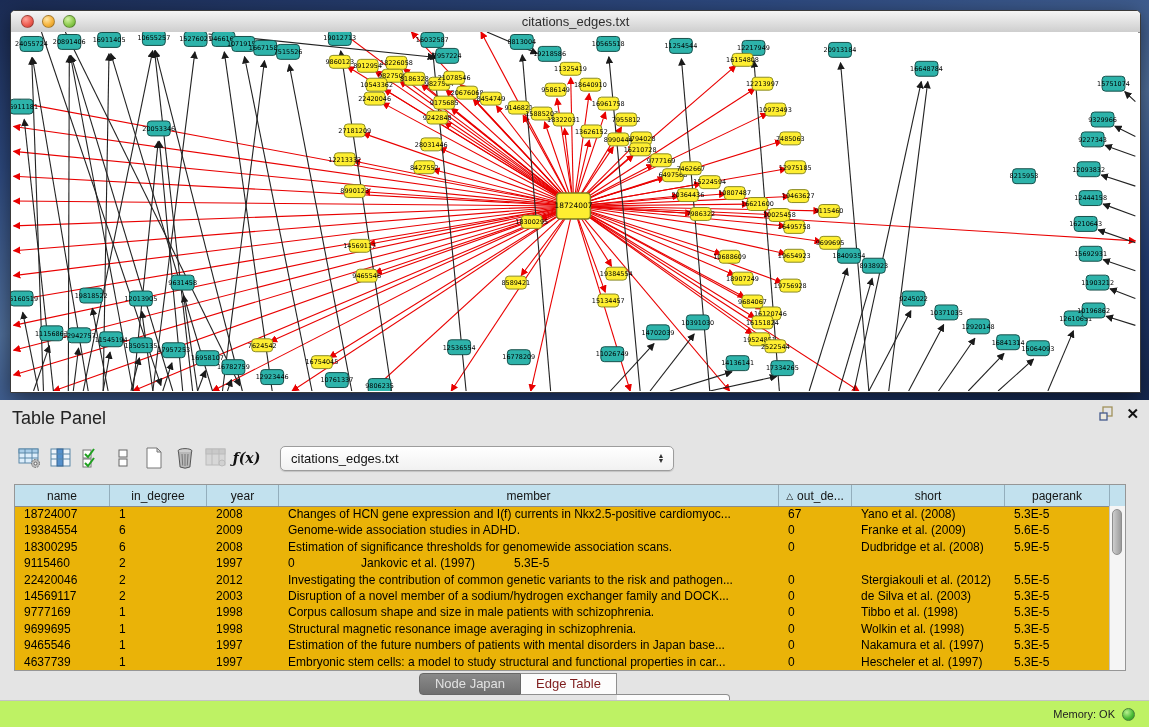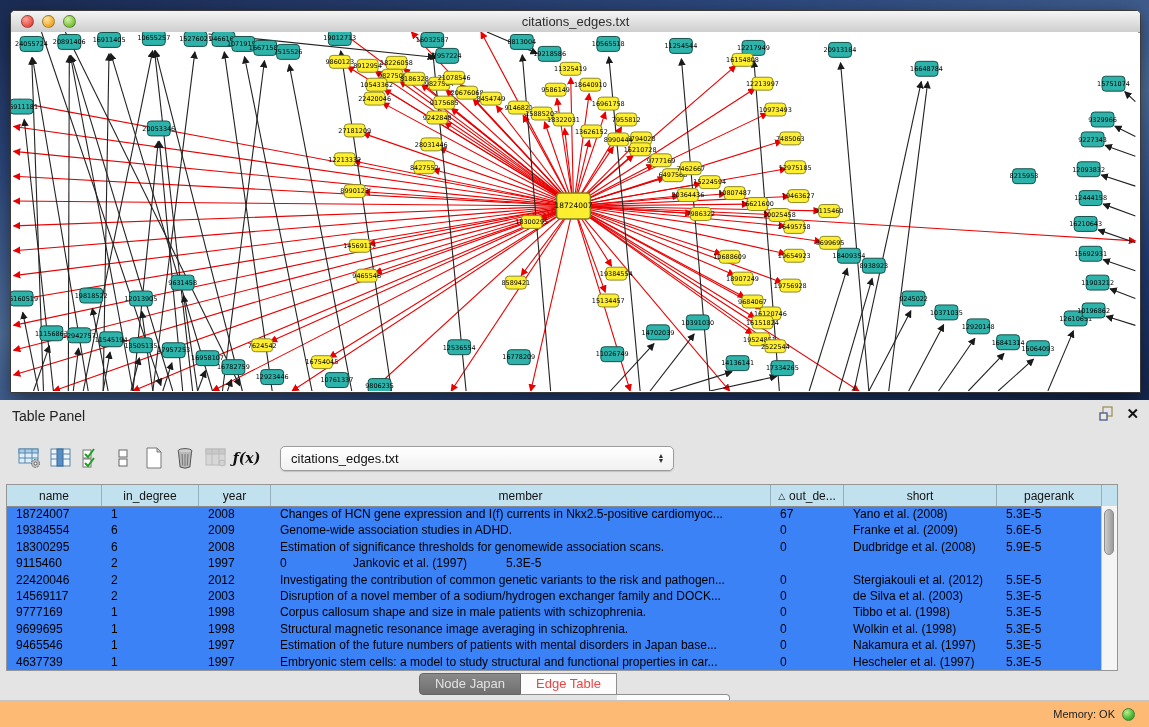--- a/index.html
+++ b/index.html
@@ -25,59 +25,59 @@
   .e-r{stroke:#e90000;stroke-width:1.1;}
   .e-k{stroke:#222;stroke-width:1.1;}
   .n-t{fill:#2db3aa;stroke:#17504b;stroke-width:1;}
   .n-y{fill:#feee31;stroke:#8b8b25;stroke-width:1;}
   .n-hub{fill:#feee31;stroke:#7c7c20;stroke-width:1.5;}
   .nlabel{font-size:6.5px;fill:#000;}
   .hublabel{font-size:7.5px;fill:#000;}
   
   .panel{position:absolute;left:0;top:400px;width:1149px;height:327px;background:#e4e4e4;}
   .panel-titlebar{position:absolute;left:0;top:0;right:0;height:30px;}
-  .panel-title{position:absolute;left:12px;top:8px;font-size:14px;color:#222;}
+  .panel-title{position:absolute;left:12px;top:8px;font-size:18px;color:#222;}
   .panel-actions{position:absolute;right:10px;top:6px;display:flex;align-items:center;gap:12px;}
   .float-icon{width:15px;height:15px;display:inline-block;}
   .close-x{font-size:15px;font-weight:bold;color:#111;line-height:15px;cursor:default;}
   .toolbar{position:absolute;left:14px;top:42px;height:32px;display:flex;align-items:center;}
   .tbtn{width:31px;height:28px;display:flex;align-items:center;justify-content:center;border-radius:3px;}
   .tbtn.disabled{opacity:.45;}
   .fx{font-family:"DejaVu Serif",serif;font-style:italic;font-weight:bold;font-size:14px;color:#111;}
   .dropdown{margin-left:18px;width:392px;height:23px;border:1px solid #9c9c9c;border-radius:5px;
     background:linear-gradient(#ffffff,#f1f1f1);box-shadow:inset 0 1px 0 #fff,0 1px 1px rgba(0,0,0,.15);
     display:flex;align-items:center;font-size:13px;color:#111;}
   .dropdown .val{padding-left:10px;flex:1;overflow:hidden;white-space:nowrap;}
   .dd-arrows{width:16px;display:flex;flex-direction:column;align-items:center;line-height:5px;
     font-size:7px;color:#333;margin-right:4px;}
   
-  .tablewrap{position:absolute;left:6px;top:84px;width:1112px;height:187px;background:#3b82f6;
+  .tablewrap{position:absolute;left:14px;top:84px;width:1112px;height:187px;background:#eab308;
     border:1px solid #969696;box-sizing:border-box;}
   .thead{display:flex;height:21px;background:#c2e1ee;border-bottom:1px solid #8a8a8a;}
   .hcell{box-sizing:border-box;border-right:1px solid #93aebc;display:flex;align-items:center;
     justify-content:center;font-size:12px;color:#141414;white-space:nowrap;overflow:hidden;}
   .sortglyph{font-size:9px;margin-right:4px;}
   .tbody{position:absolute;left:0;top:21px;right:15px;bottom:0;overflow:hidden;}
   .trow{display:flex;height:16.4px;line-height:16.4px;}
   .tcell{box-sizing:border-box;padding-left:9px;font-size:12px;color:#000;
     white-space:nowrap;overflow:hidden;}
   .col-name{width:95px;}  .col-in_degree{width:97px;}  .col-year{width:72px;}
   .col-title{width:500px;} .col-out_degree{width:73px;} .col-short{width:153px;} .col-pagerank{width:105px;}
   .vscroll{position:absolute;right:0;top:21px;bottom:0;width:15px;background:#f5f5f5;border-left:1px solid #c6c6c6;}
   .vthumb{position:absolute;top:3px;left:2px;width:10px;height:46px;border-radius:6px;
     background:linear-gradient(90deg,#cdcdcd,#9b9b9b);border:1px solid #8e8e8e;box-sizing:border-box;}
   
   .tabbar{position:absolute;left:0;right:0;top:273px;display:flex;justify-content:center;}
-  .seg{height:20px;line-height:20px;padding:0 15px;font-size:13px;background:#fcfcfc;color:#ef4444;
+  .seg{height:20px;line-height:20px;padding:0 15px;font-size:13px;background:#fcfcfc;color:#7f1d1d;
     border:1px solid #8f8f8f;border-left:none;}
   .seg:first-child{border-left:1px solid #8f8f8f;border-radius:4px 0 0 4px;}
   .seg:last-child{border-radius:0 4px 4px 0;margin-top:21px;}
   .seg.active{background:linear-gradient(#8a8a8a,#6f6f6f);color:#e2e2e2;border-color:#676767;}
   
-  .statusbar{position:absolute;left:0;right:0;top:300px;height:27px;background:#fdba74;
+  .statusbar{position:absolute;left:0;right:0;top:300px;height:27px;background:#bef264;
     border-top:1px solid #c4c4c4;display:flex;align-items:center;justify-content:flex-end;
     gap:7px;padding-right:14px;box-sizing:border-box;font-size:11px;color:#222;}
   .memdot{width:13px;height:13px;border-radius:50%;border:1px solid #47803a;box-sizing:border-box;
     background:radial-gradient(circle at 35% 30%,#b9f18f,#47b833 60%,#2f901f);}
 </style>
 </head>
 <body>
 
 <div class="desktop">
   <div class="net-window">

